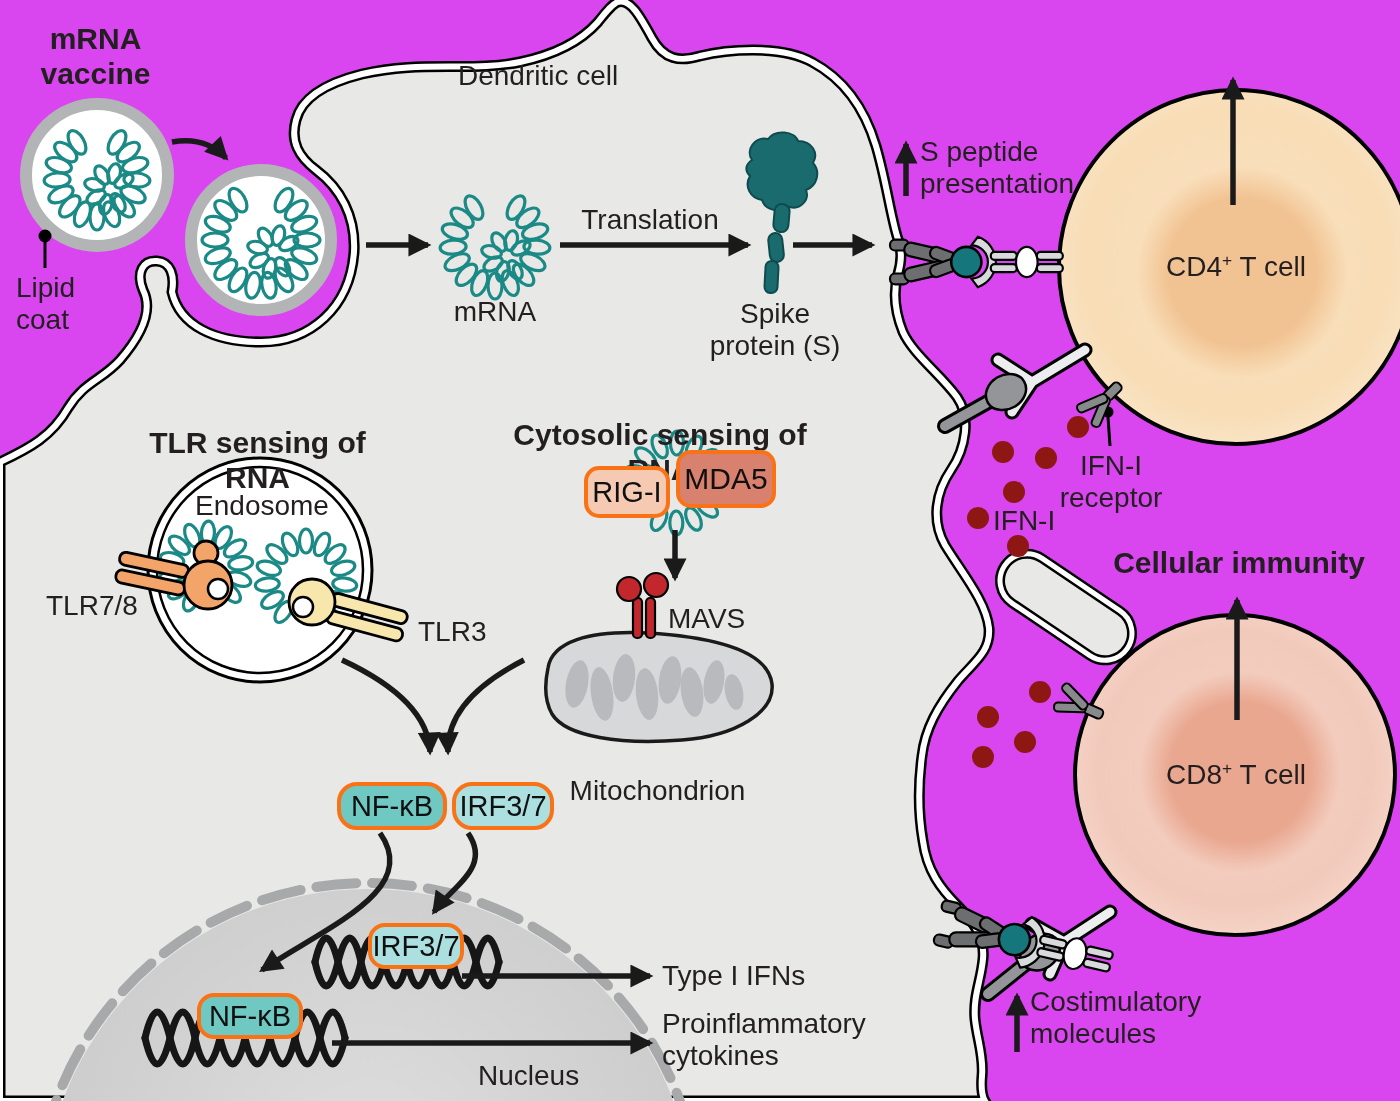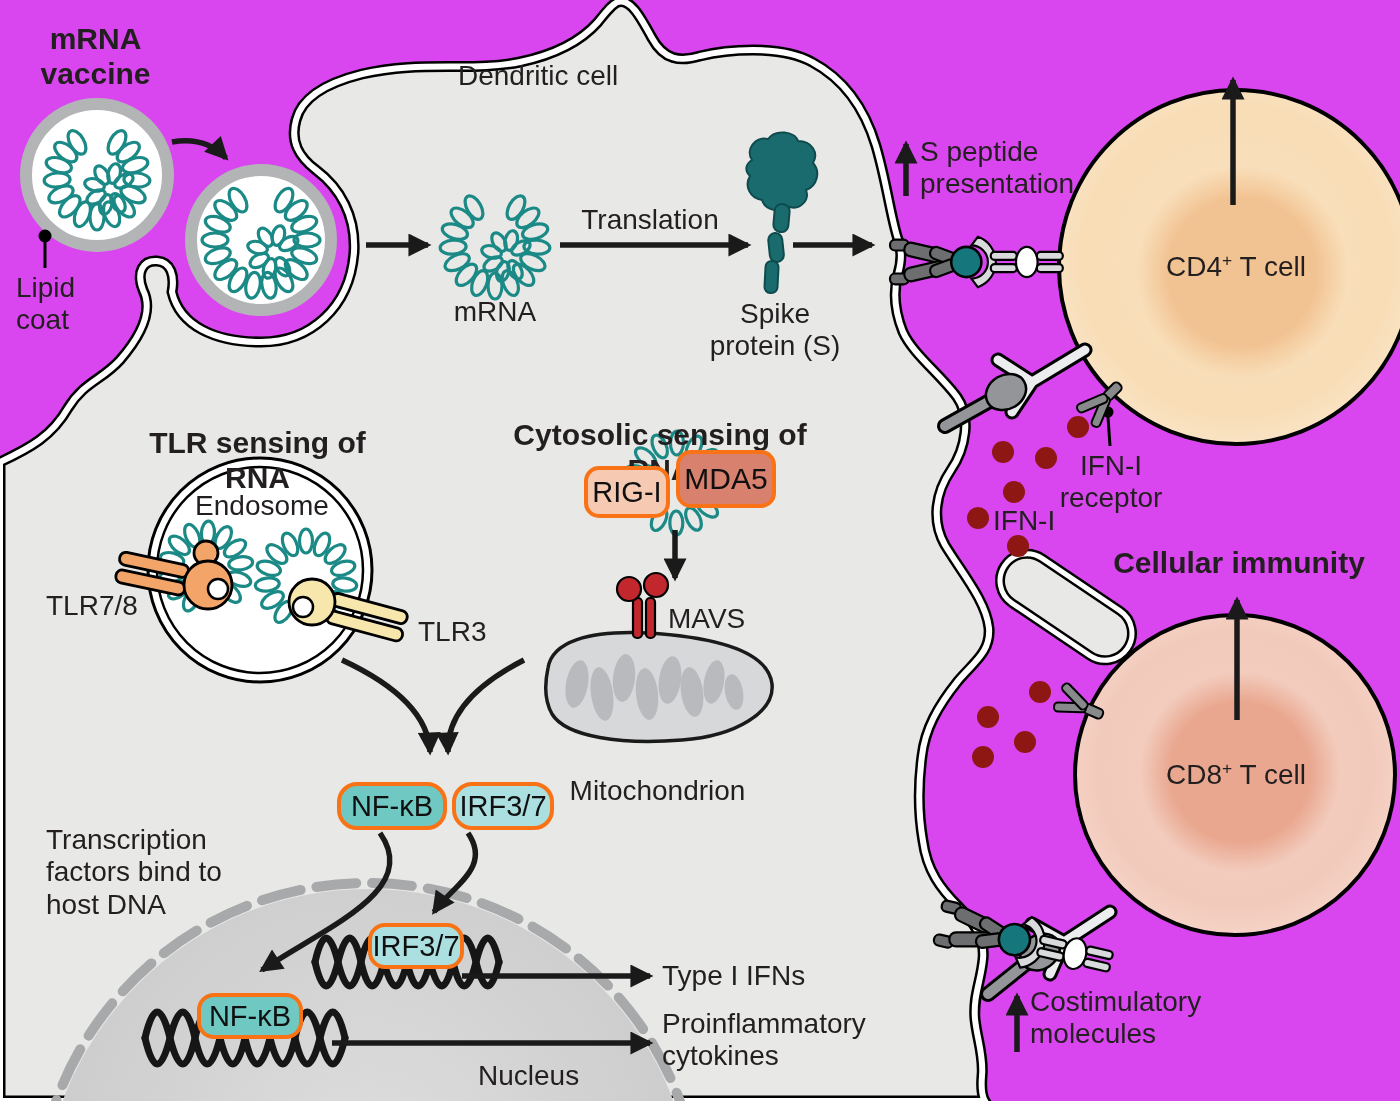--- a/index.html
+++ b/index.html
@@ -382,21 +382,20 @@
 <div class="lbl ctr" style="left:700px;top:298px;width:150px;">Spike protein (S)</div>
 <div class="lbl" style="left:920px;top:136px;width:180px;">S peptide presentation</div>
 <div class="lbl ctr" style="left:1150px;top:250px;width:172px;"><span>CD4</span><span class="sup">+</span><span> T cell</span></div>
 <div class="lbl ctr bold" style="left:120px;top:426px;width:275px;">TLR sensing of RNA</div>
 <div class="lbl ctr" style="left:192px;top:490px;width:140px;">Endosome</div>
 <div class="lbl" style="left:46px;top:590px;width:110px;">TLR7/8</div>
 <div class="lbl" style="left:378px;top:616px;width:90px;margin-left:40px;">TLR3</div>
 <div class="lbl ctr bold" style="left:490px;top:418px;width:340px;">Cytosolic sensing of RNA</div>
 <div class="lbl" style="left:668px;top:603px;width:110px;">MAVS</div>
 <div class="lbl ctr" style="left:560px;top:775px;width:195px;">Mitochondrion</div>
-<div class="lbl" style="left:46px;top:824px;width:195px;">Transcription factors bind to host DNA</div>
 <div class="lbl" style="left:662px;top:960px;width:180px;">Type I IFNs</div>
 <div class="lbl" style="left:662px;top:1008px;width:235px;">Proinflammatory cytokines</div>
 <div class="lbl" style="left:478px;top:1060px;width:120px;">Nucleus</div>
 <div class="lbl" style="left:993px;top:505px;width:85px;">IFN-I</div>
 <div class="lbl ctr" style="left:1046px;top:450px;width:130px;">IFN-I receptor</div>
 <div class="lbl ctr bold" style="left:1108px;top:546px;width:262px;">Cellular immunity</div>
 <div class="lbl ctr" style="left:1150px;top:758px;width:172px;"><span>CD8</span><span class="sup">+</span><span> T cell</span></div>
 <div class="lbl" style="left:1030px;top:986px;width:205px;">Costimulatory molecules</div>
 
 <div class="box" style="left:584px;top:466px;width:86px;height:52px;border-radius:15px;background:#f5c9b2;">RIG-I</div>

